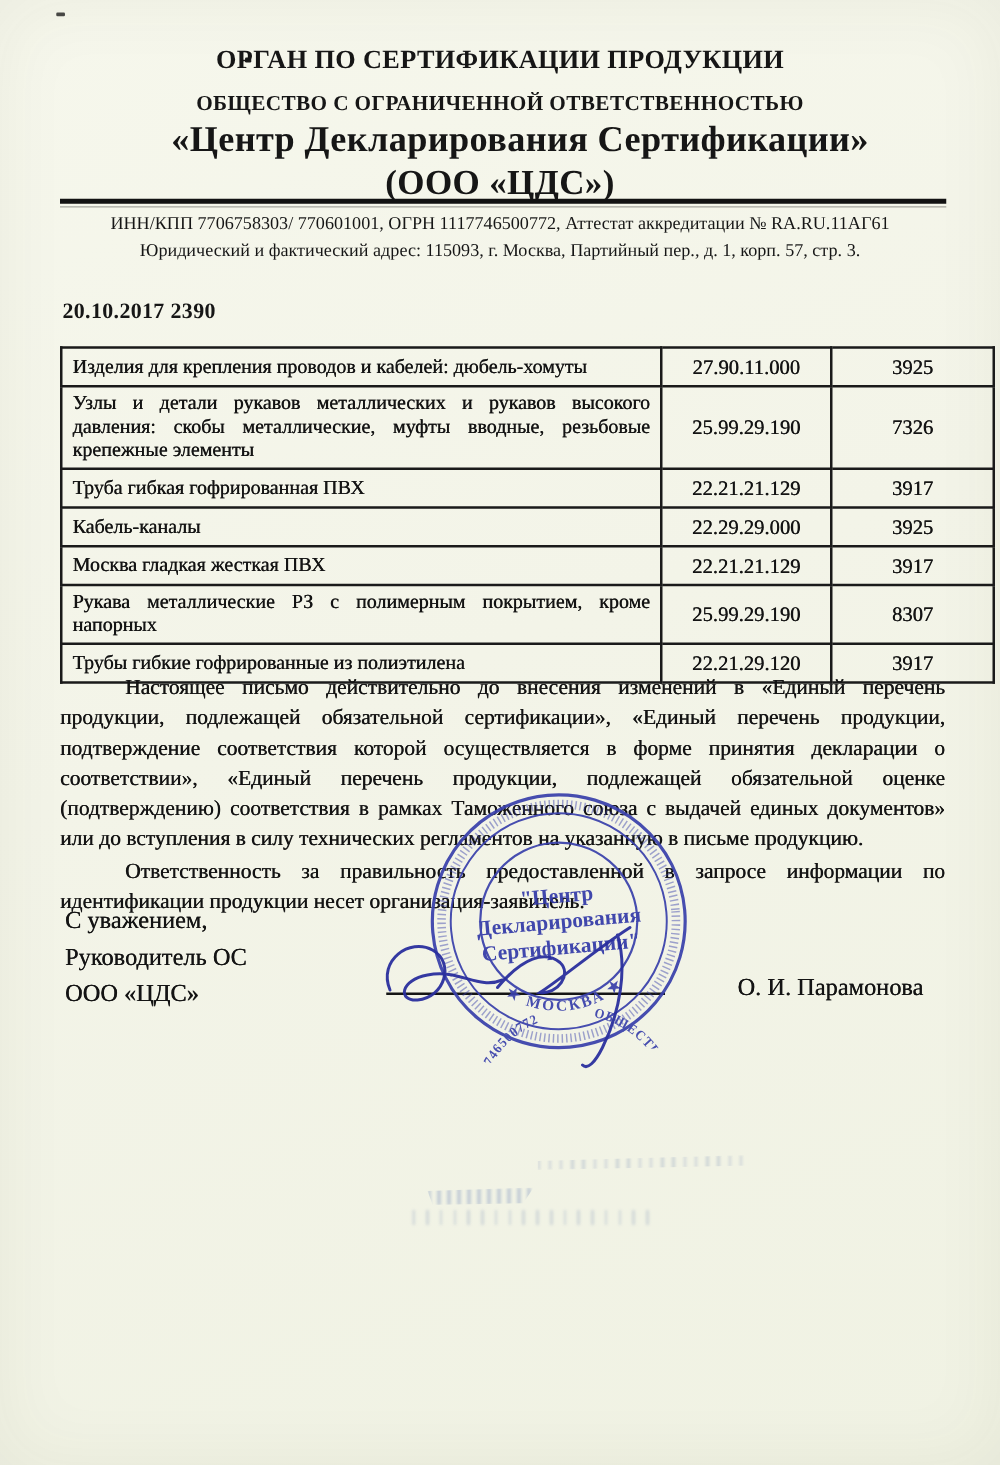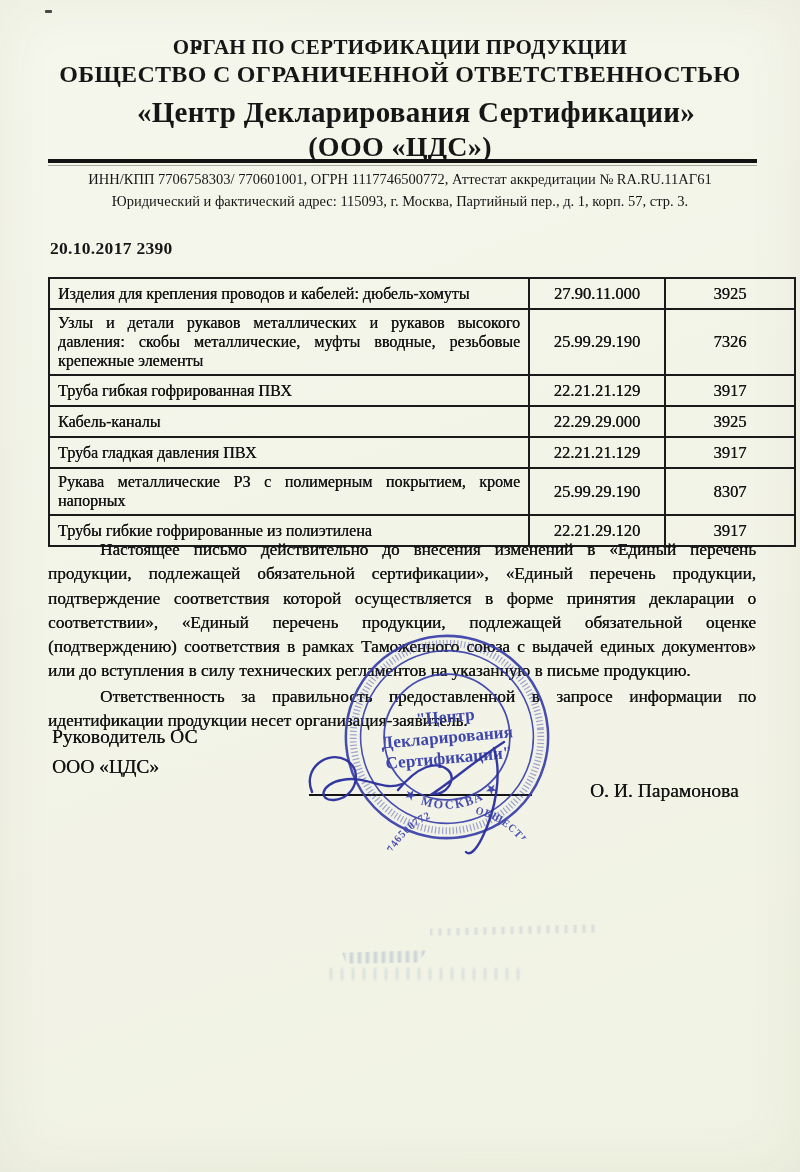--- a/index.html
+++ b/index.html
@@ -11,21 +11,21 @@
     -webkit-font-smoothing:antialiased;
   }
   .page{
     position:relative;width:800px;height:1172px;overflow:hidden;
     background:linear-gradient(160deg,#f6f7ec 0%,#f3f4e8 45%,#f0f2e3 100%);
     box-shadow:inset 0 0 60px rgba(60,70,30,.06);
   }
   
   .hline{position:absolute;left:0;width:800px;text-align:center;font-weight:bold;letter-spacing:.3px;}
   .h1{top:35px;font-size:21px;}
-  .h2{top:61px;font-size:24px;text-align:center;}
+  .h2{top:73px;font-size:17px;text-align:center;}
   .h3{top:96px;font-size:29px;padding-left:16px;}
   .h4{top:131px;font-size:28px;}
   .rule{position:absolute;left:48px;top:159px;width:709px;height:4px;background:#121212;}
   .rule-echo{position:absolute;left:48px;top:165px;width:709px;height:1px;background:rgba(20,20,20,.35);}
   .cline{position:absolute;left:0;width:800px;text-align:center;font-weight:normal;font-size:14.5px;}
   .c1{top:171px;}.c2{top:193px;}.c3{top:215px;}
   .date-ref{position:absolute;left:50px;top:238px;font-weight:bold;font-size:17.5px;letter-spacing:.3px;}
   
   table.goods{
     position:absolute;left:48px;top:277px;width:706px;
@@ -104,21 +104,21 @@
         <td class="col-name">Труба гибкая гофрированная ПВХ</td>
         <td class="col-code">22.21.21.129</td>
         <td class="col-okp">3917</td>
       </tr>
       <tr class="r4">
         <td class="col-name">Кабель-каналы</td>
         <td class="col-code">22.29.29.000</td>
         <td class="col-okp">3925</td>
       </tr>
       <tr class="r5">
-        <td class="col-name">Труба гладкая давления ПВХ</td>
+        <td class="col-name">Москва гладкая жесткая ПВХ</td>
         <td class="col-code">22.21.21.129</td>
         <td class="col-okp">3917</td>
       </tr>
       <tr class="r6">
         <td class="col-name">Рукава металлические РЗ с полимерным покрытием, кроме напорных</td>
         <td class="col-code">25.99.29.190</td>
         <td class="col-okp">8307</td>
       </tr>
       <tr class="r7">
         <td class="col-name">Трубы гибкие гофрированные из полиэтилена</td>
@@ -127,20 +127,21 @@
       </tr>
     </tbody>
   </table>
 
   <div class="bodytext">
     <p>Настоящее письмо действительно до внесения изменений в «Единый перечень продукции, подлежащей обязательной сертификации», «Единый перечень продукции, подтверждение соответствия которой осуществляется в форме принятия декларации о соответствии», «Единый перечень продукции, подлежащей обязательной оценке (подтверждению) соответствия в рамках Таможенного союза с выдачей единых документов» или до вступления в силу технических регламентов на указанную в письме продукцию.</p>
     <p>Ответственность за правильность предоставленной в запросе информации по идентификации продукции несет организация-заявитель.</p>
   </div>
 
   <div class="closing">
+    <div>С уважением,</div>
     <div>Руководитель ОС</div>
     <div>ООО «ЦДС»</div>
   </div>
 
   <div class="sig-line"></div>
   <div class="signer">О. И. Парамонова</div>
 
   <svg class="stamp" viewBox="0 0 220 220">
     <g fill="none" stroke="#3a41ab">
       <circle cx="110" cy="110" r="103" stroke-width="2.6"></circle>

